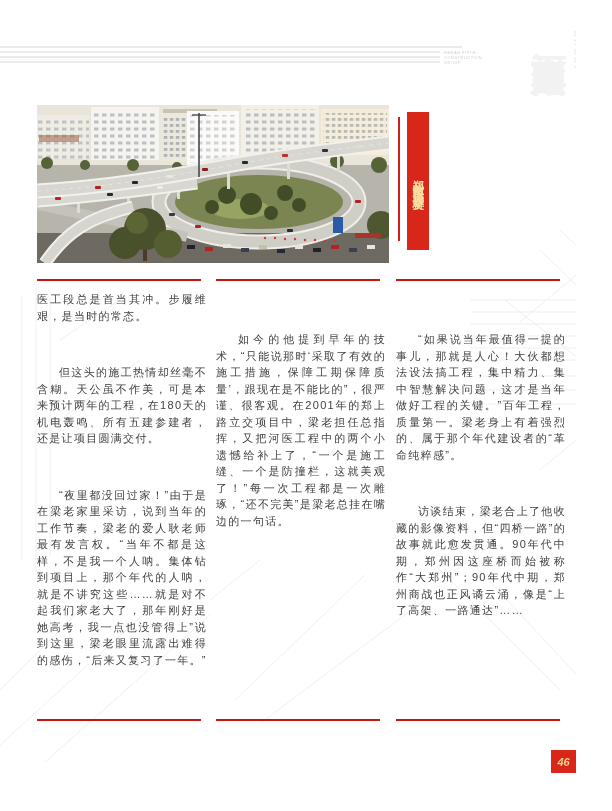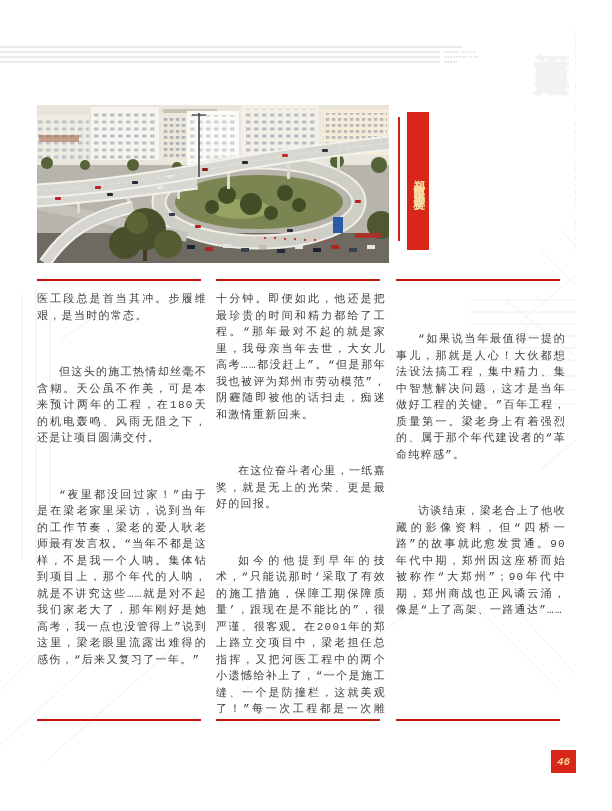--- a/index.html
+++ b/index.html
@@ -1,18 +1,18 @@
 <!DOCTYPE html>
 <html><head>
 <meta charset="utf-8">
 <style>
   html,body{margin:0;padding:0;background:#fff;}
   .page{
     position:relative;width:576px;height:811px;background:#ffffff;overflow:hidden;
-    font-family:Liberation Mono, monospace;
+    font-family:Liberation Sans, sans-serif;
   }
   
   .tline{position:absolute;background:#ebebeb;height:2px;}
   .tl1{left:0;top:46px;width:462px;}
   .tl2{left:0;top:51px;width:440px;}
   .tl3{left:0;top:56px;width:440px;}
   .tl4{left:0;top:61px;width:440px;}
   .tiny-cap{position:absolute;left:444px;top:50px;color:#cfcfcf;font-size:4px;line-height:5px;letter-spacing:.5px;}
   
   .wm-cn{
@@ -224,26 +224,24 @@
 
   <div class="rule rt r1"></div>
   <div class="rule rt r2"></div>
   <div class="rule rt r3"></div>
   <div class="rule rb r1"></div>
   <div class="rule rb r2"></div>
   <div class="rule rb r3"></div>
 
   <div class="col c1">
       <p class="para">医工段总是首当其冲。步履维艰，是当时的常态。</p>
-      <p class="para indent">但这头的施工热情却丝毫不含糊。天公虽不作美，可是本来预计两年的工程，在180天的机电轰鸣、风雨无阻之下，还是让项目圆满交付。</p>
+      <p class="para indent">但这头的施工热情却丝毫不含糊。天公虽不作美，可是本来预计两年的工程，在180天的机电轰鸣、所有五建参建者，还是让项目圆满交付。</p>
       <p class="para indent">“夜里都没回过家！”由于是在梁老家里采访，说到当年的工作节奏，梁老的爱人耿老师最有发言权。“当年不都是这样，不是我一个人呐。集体钻到项目上，那个年代的人呐，就是不讲究这些……就是对不起我们家老大了，那年刚好是她高考，我一点也没管得上”说到这里，梁老眼里流露出难得的感伤，“后来又复习了一年。”</p>
     </div>
   <div class="col c2">
-      <p class="para">十分钟。即便如此，他还是把最珍贵的时间和精力都给了工程。“那年最对不起的就是家里，我母亲当年去世，大女儿高考……都没赶上”。“但是那年我也被评为郑州市劳动模范”，阴霾随即被他的话扫走，痴迷和激情重新回来。</p>
-      <p class="para indent">在这位奋斗者心里，一纸嘉奖，就是无上的光荣、更是最好的回报。</p>
       <p class="para indent">如今的他提到早年的技术，“只能说那时‘采取了有效的施工措施，保障工期保障质量’，跟现在是不能比的”，很严谨、很客观。在2001年的郑上路立交项目中，梁老担任总指挥，又把河医工程中的两个小遗憾给补上了，“一个是施工缝、一个是防撞栏，这就美观了！”每一次工程都是一次雕琢，“还不完美”是梁老总挂在嘴边的一句话。</p>
     </div>
   <div class="col c3">
       <p class="para indent">“如果说当年最值得一提的事儿，那就是人心！大伙都想法设法搞工程，集中精力、集中智慧解决问题，这才是当年做好工程的关键。”百年工程，质量第一。梁老身上有着强烈的、属于那个年代建设者的“革命纯粹感”。</p>
       <p class="para indent">访谈结束，梁老合上了他收藏的影像资料，但“四桥一路”的故事就此愈发贯通。90年代中期，郑州因这座桥而始被称作“大郑州”；90年代中期，郑州商战也正风谲云涌，像是“上了高架、一路通达”……</p>
     </div>
 
   <div class="pagenum">46</div>
 
 </div>

